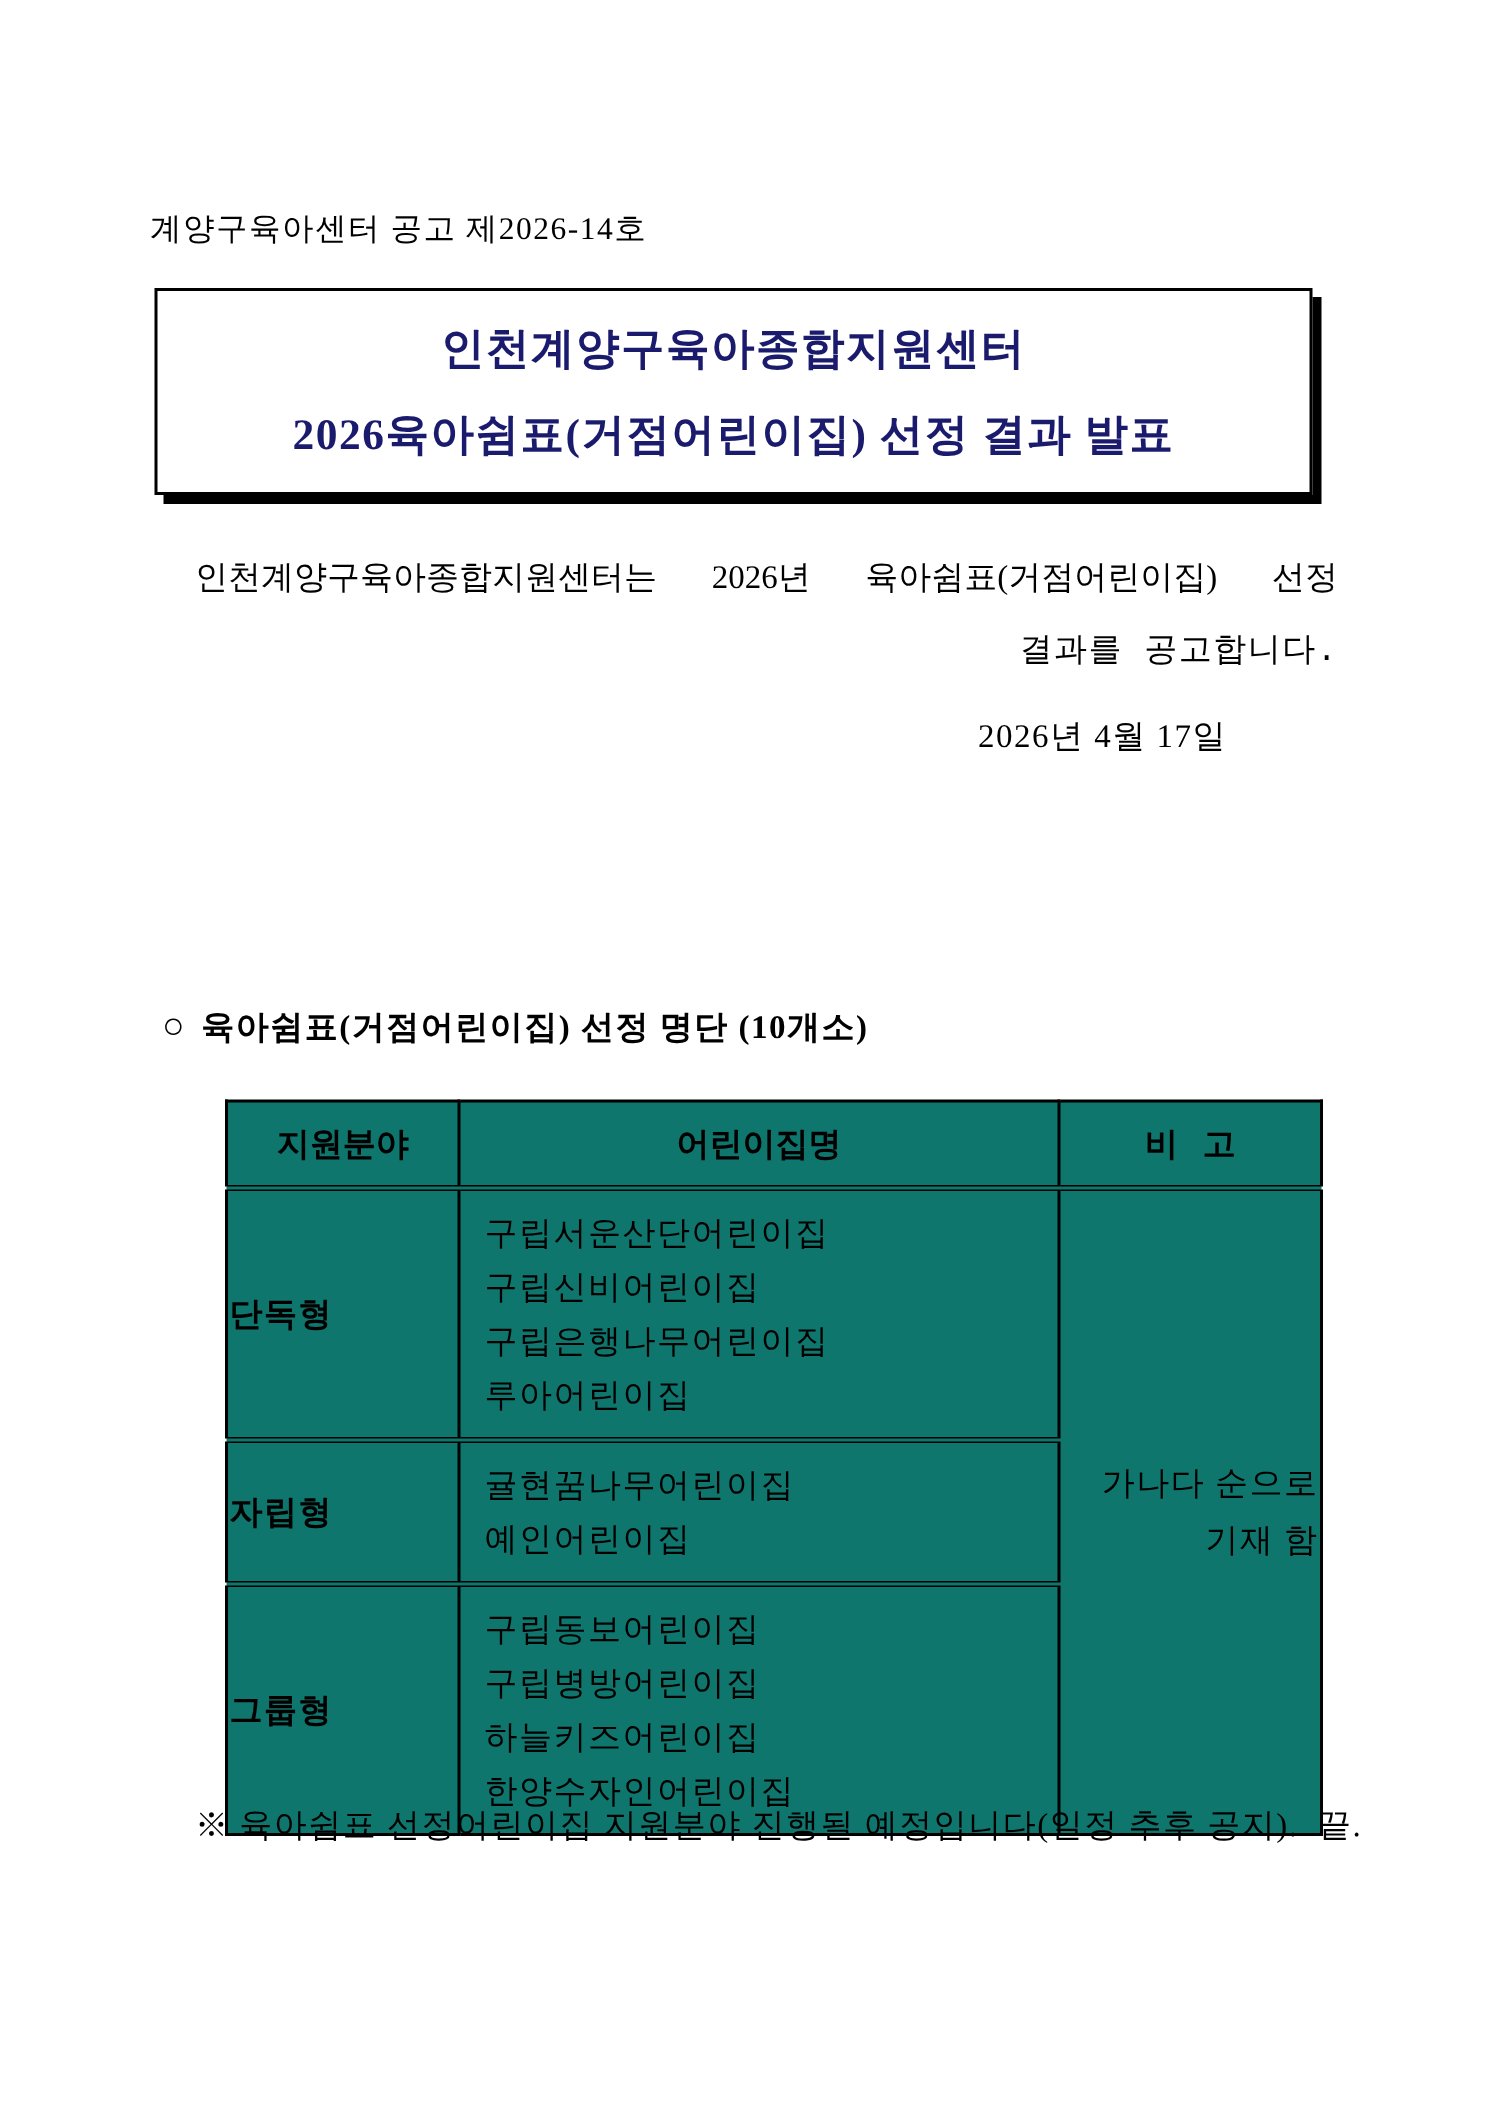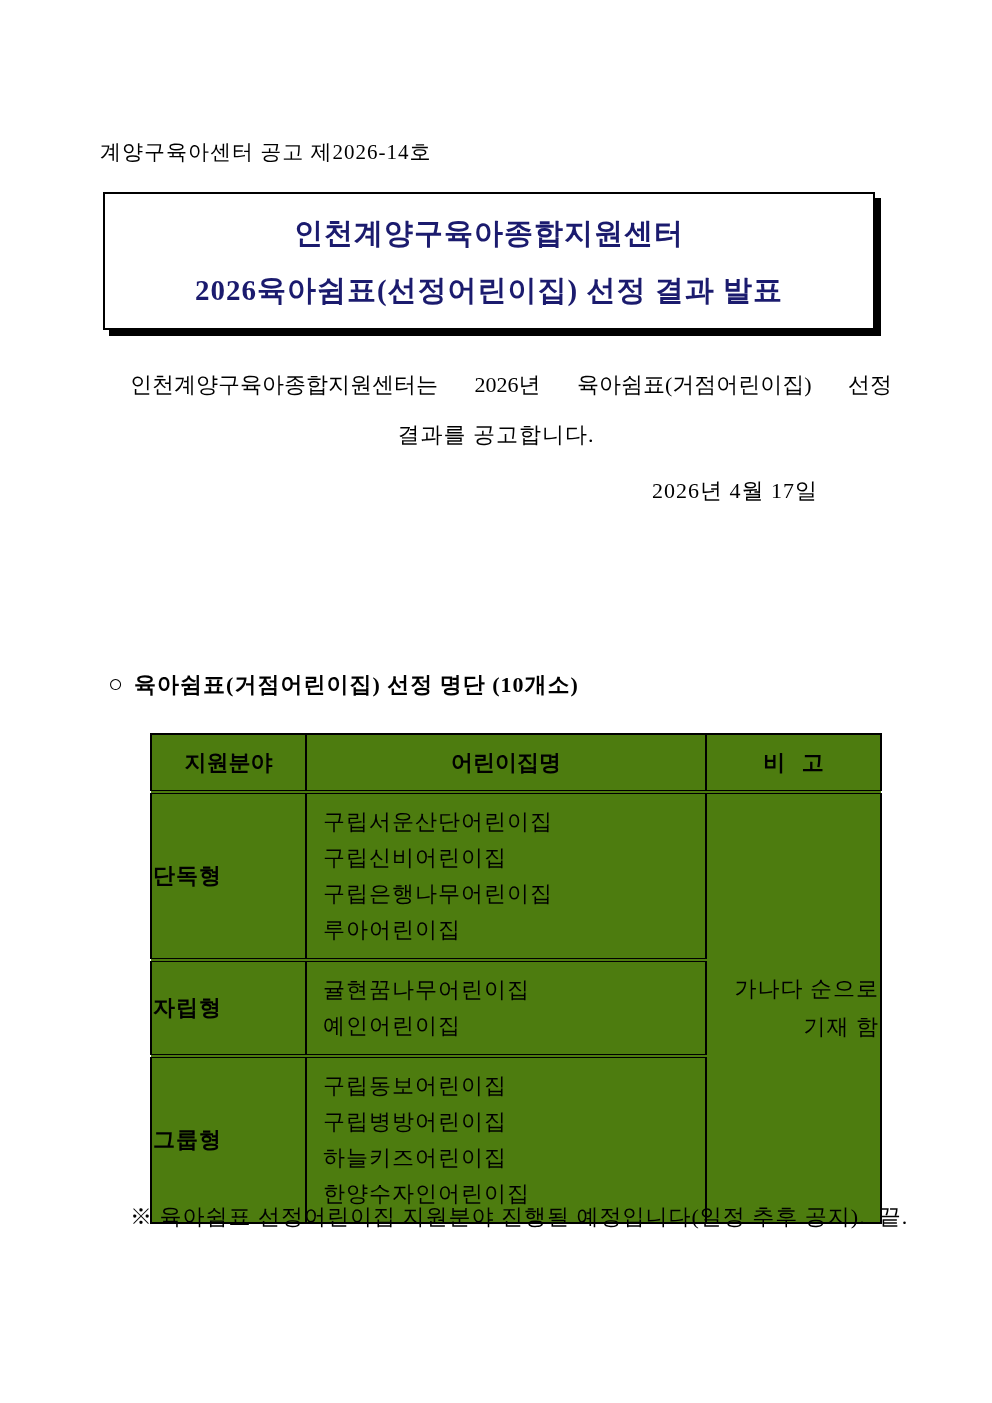--- a/index.html
+++ b/index.html
@@ -61,22 +61,23 @@
     font-size: 22px;
     line-height: 50px;
   }
   .body-line-1 {
     text-align: justify;
     text-align-last: justify;
     text-indent: 30px;
     white-space: normal;
   }
   .body-line-2 {
-    text-align: center;
-    letter-spacing: 1px;
+    text-align: right;
+    letter-spacing: 1px;
+    font-family: Liberation Mono, monospace;
   }
 
   
   .date-line {
     position: absolute;
     right: 102px;
     top: 476px;
     font-size: 22px;
     letter-spacing: 1px;
   }
@@ -110,21 +111,21 @@
     top: 733px;
     width: 730px;
     border-collapse: collapse;
     table-layout: fixed;
     font-size: 22px;
   }
   .selection-table th,
   .selection-table td {
     border: 2px solid #000000;
     box-sizing: border-box;
-    background: #4d7c0f;
+    background: #0f766e;
   }
   .selection-table th {
     height: 58px;
     font-weight: bold;
     text-align: center;
     vertical-align: middle;
     border-bottom: 4px double #000000;
     white-space: pre;
   }
   .col-category { width: 155px; }
@@ -171,21 +172,21 @@
 </style>
 </head>
 <body>
 
 <div class="page">
 
   <div class="doc-number">계양구육아센터 공고 제2026-14호</div>
 
   <div class="title-box">
     <div class="title-line" style="color: rgb(27, 27, 110);">인천계양구육아종합지원센터</div>
-    <div class="title-line" style="color: rgb(27, 27, 110);">2026육아쉼표(선정어린이집) 선정 결과 발표</div>
+    <div class="title-line" style="color: rgb(27, 27, 110);">2026육아쉼표(거점어린이집) 선정 결과 발표</div>
   </div>
 
   <div class="body-para">
     <div class="body-line-1">인천계양구육아종합지원센터는 2026년 육아쉼표(거점어린이집) 선정</div>
     <div class="body-line-2">결과를 공고합니다.</div>
   </div>
 
   <div class="date-line">2026년 4월 17일</div>
 
 

